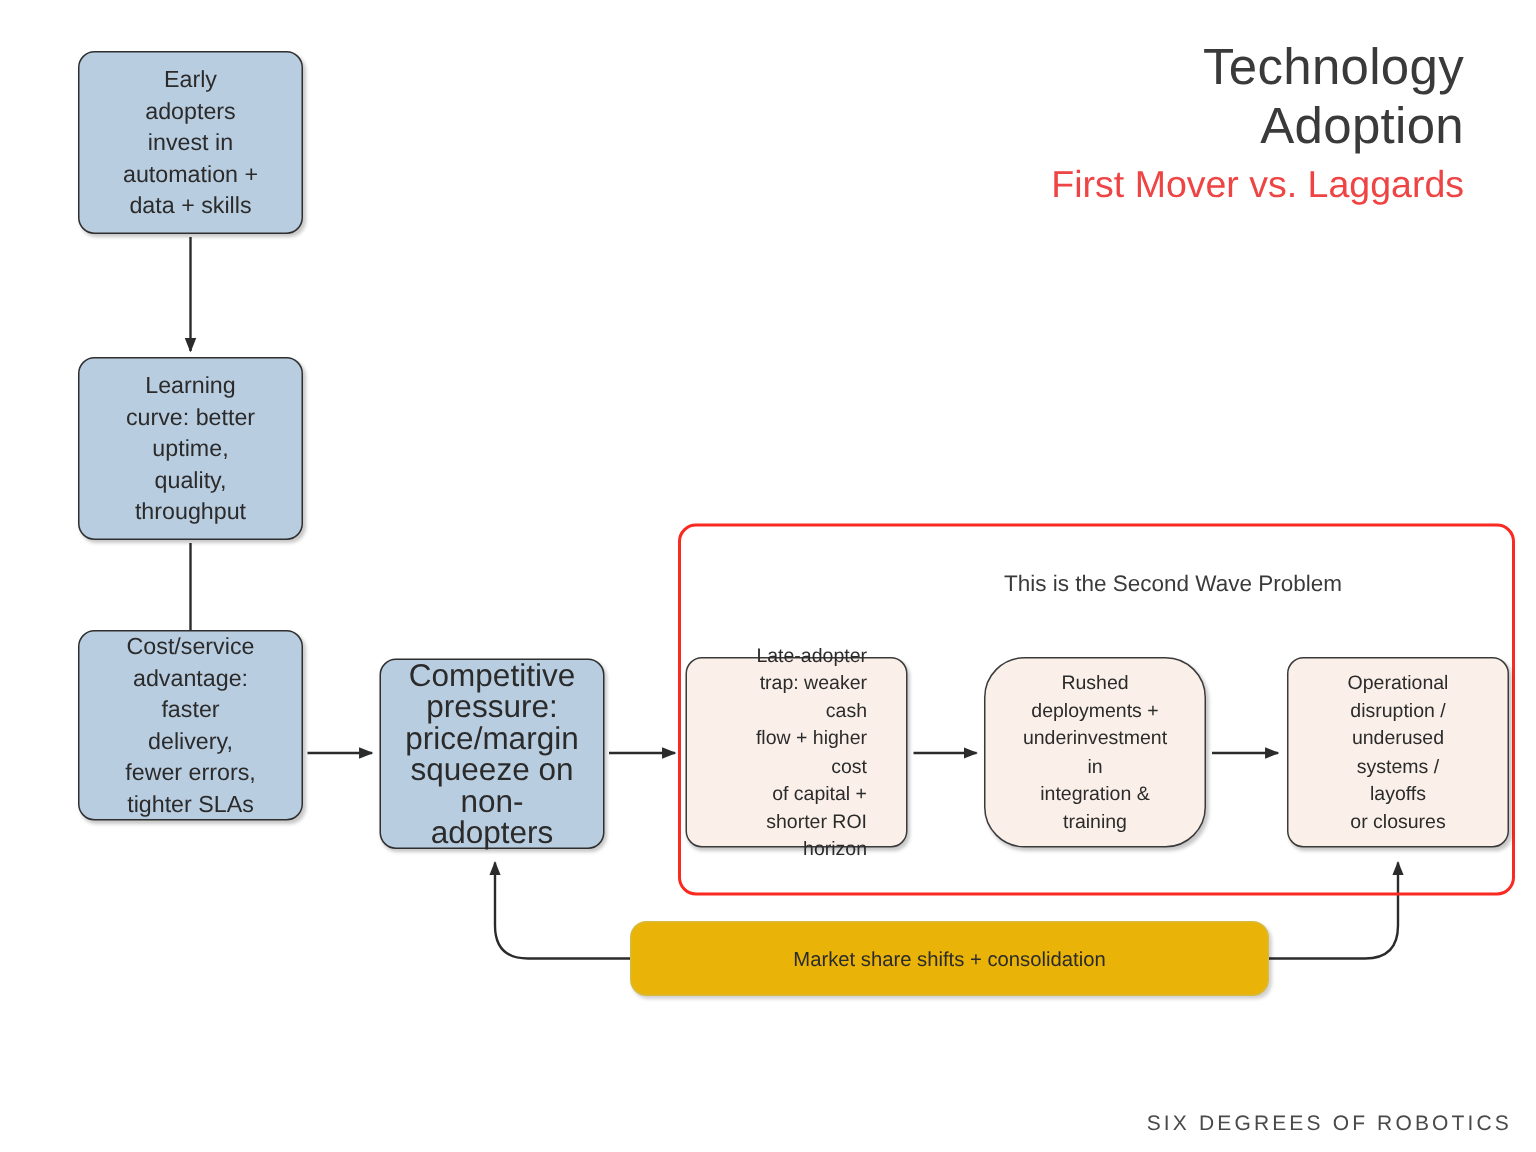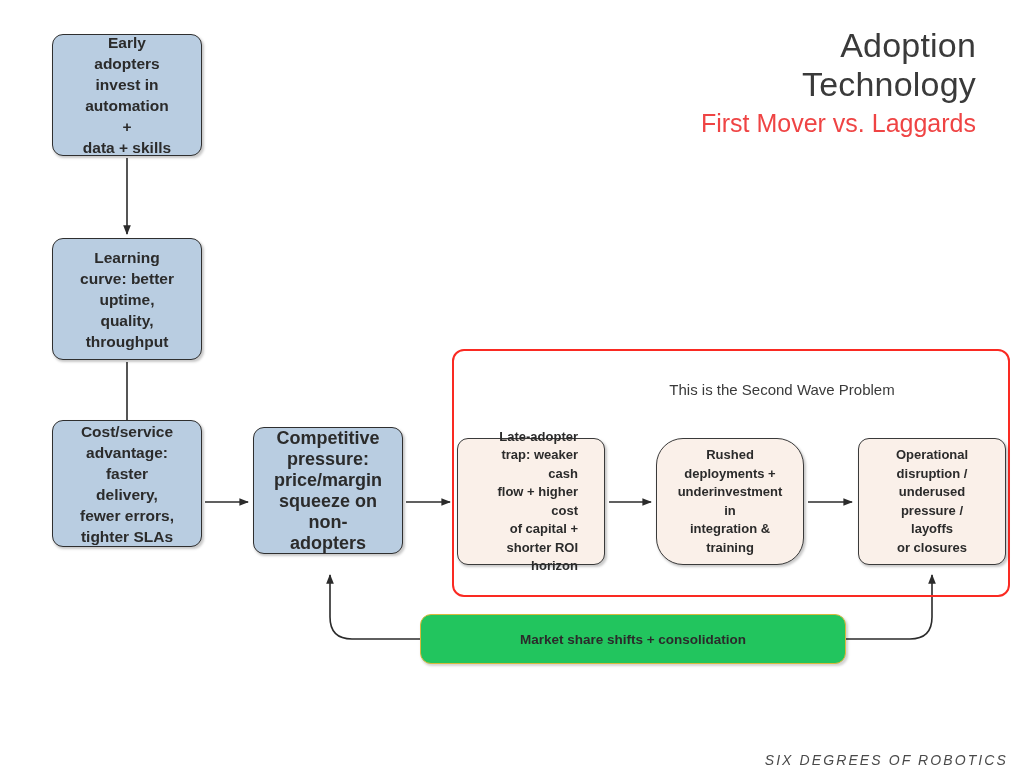--- a/index.html
+++ b/index.html
@@ -53,45 +53,44 @@
     position: absolute;
     box-sizing: border-box;
     border-radius: 11px;
     display: flex;
     align-items: center;
     justify-content: center;
     text-align: center;
     padding: 6px 26px;
     border: 1.3px solid #2f2f2f;
     box-shadow: 1.5px 2px 2.5px rgba(0,0,0,0.22);
-    font-weight: bold;
   }
   .node-text {
     display: block;
     white-space: pre-line;
   }
 
   .node.blue {
     background: #b9cde1;
   }
   .node.cream {
     background: #faf0e9;
     border-color: #3a3a3a;
   }
   .node.yellow {
-    background: #22c55e;
+    background: #eab308;
     border-color: #d8b93e;
     box-shadow: 1.5px 2px 2.5px rgba(0,0,0,0.18);
   }
 
   
   #node-early     { left: 52px;  top: 34px;  width: 150px; height: 122px; font-size: 15.5px; line-height: 21px; }
   #node-learning  { left: 52px;  top: 238px; width: 150px; height: 122px; font-size: 15.5px; line-height: 21px; align-items: center; }
   #node-cost      { left: 52px;  top: 420px; width: 150px; height: 127px; font-size: 15.5px; line-height: 21px; }
-  #node-pressure  { left: 253px; top: 427px; width: 150px; height: 127px; font-size: 18px; line-height: 21px; }
+  #node-pressure  { left: 253px; top: 439px; width: 150px; height: 127px; font-size: 21px; line-height: 21px; }
 
   #node-late      { left: 457px; top: 438px; width: 148px; height: 127px; font-size: 13px;   line-height: 18.5px; text-align: right; }
   #node-rushed    { left: 656px; top: 438px; width: 148px; height: 127px; font-size: 13px;   line-height: 18.5px; border-radius: 27px; }
   #node-ops       { left: 858px; top: 438px; width: 148px; height: 127px; font-size: 13px;   line-height: 18.5px; }
 
   #node-market    { left: 420px; top: 614px; width: 426px; height: 50px;  font-size: 13.5px; line-height: 19px; }
 
   
   #group-second-wave {
     position: absolute;
@@ -111,25 +110,24 @@
     width: 660px;
     text-align: center;
     font-size: 15px;
     color: #3a3a3a;
   }
 
   
   #footer-brand {
     position: absolute;
     right: 16px;
-    bottom: 0;
+    bottom: 12px;
     font-size: 14px;
     letter-spacing: 2.1px;
     color: #4a4a4a;
-    font-style: italic;
   }
 </style>
 </head>
 <body>
 
 <svg id="canvas" viewBox="0 0 1024 768" xmlns="http://www.w3.org/2000/svg">
   <defs>
     <marker id="arrowhead" markerWidth="7" markerHeight="7" refX="5.4" refY="3" orient="auto" markerUnits="strokeWidth">
       <path d="M0,0.6 L6,3 L0,5.4 z" fill="#2b2b2b"></path>
     </marker>
@@ -146,22 +144,22 @@
   <line x1="609" y1="502" x2="651" y2="502" stroke="#2b2b2b" stroke-width="1.6" marker-end="url(#arrowhead)"></line>
 
   <line x1="808" y1="502" x2="852" y2="502" stroke="#2b2b2b" stroke-width="1.6" marker-end="url(#arrowhead)"></line>
 
   <path d="M420,639 L352,639 Q330,639 330,617 L330,575" fill="none" stroke="#2b2b2b" stroke-width="1.6" marker-end="url(#arrowhead)"></path>
 
   <path d="M846,639 L910,639 Q932,639 932,617 L932,575" fill="none" stroke="#2b2b2b" stroke-width="1.6" marker-end="url(#arrowhead)"></path>
 </svg>
 
 <div class="title-block">
+  <div class="title-line">Technology</div>
   <div class="title-line">Adoption</div>
-  <div class="title-line">Technology</div>
   <div class="subtitle-line">First Mover vs. Laggards</div>
 </div>
 
 <div id="group-second-wave"></div>
 <div id="group-label">This is the Second Wave Problem</div>
 
 <div class="node blue" id="node-early">
   <span class="node-text">Early adopters
 invest in
 automation +
@@ -206,21 +204,21 @@
 deployments +
 underinvestment in
 integration &amp;
 training</span>
 </div>
 
 <div class="node cream" id="node-ops">
   <span class="node-text">Operational
 disruption /
 underused
-pressure / layoffs
+systems / layoffs
 or closures</span>
 </div>
 
 <div class="node yellow" id="node-market">
   <span class="node-text">Market share shifts + consolidation</span>
 </div>
 
 <div id="footer-brand">SIX DEGREES OF ROBOTICS</div>
 
 </body></html>

